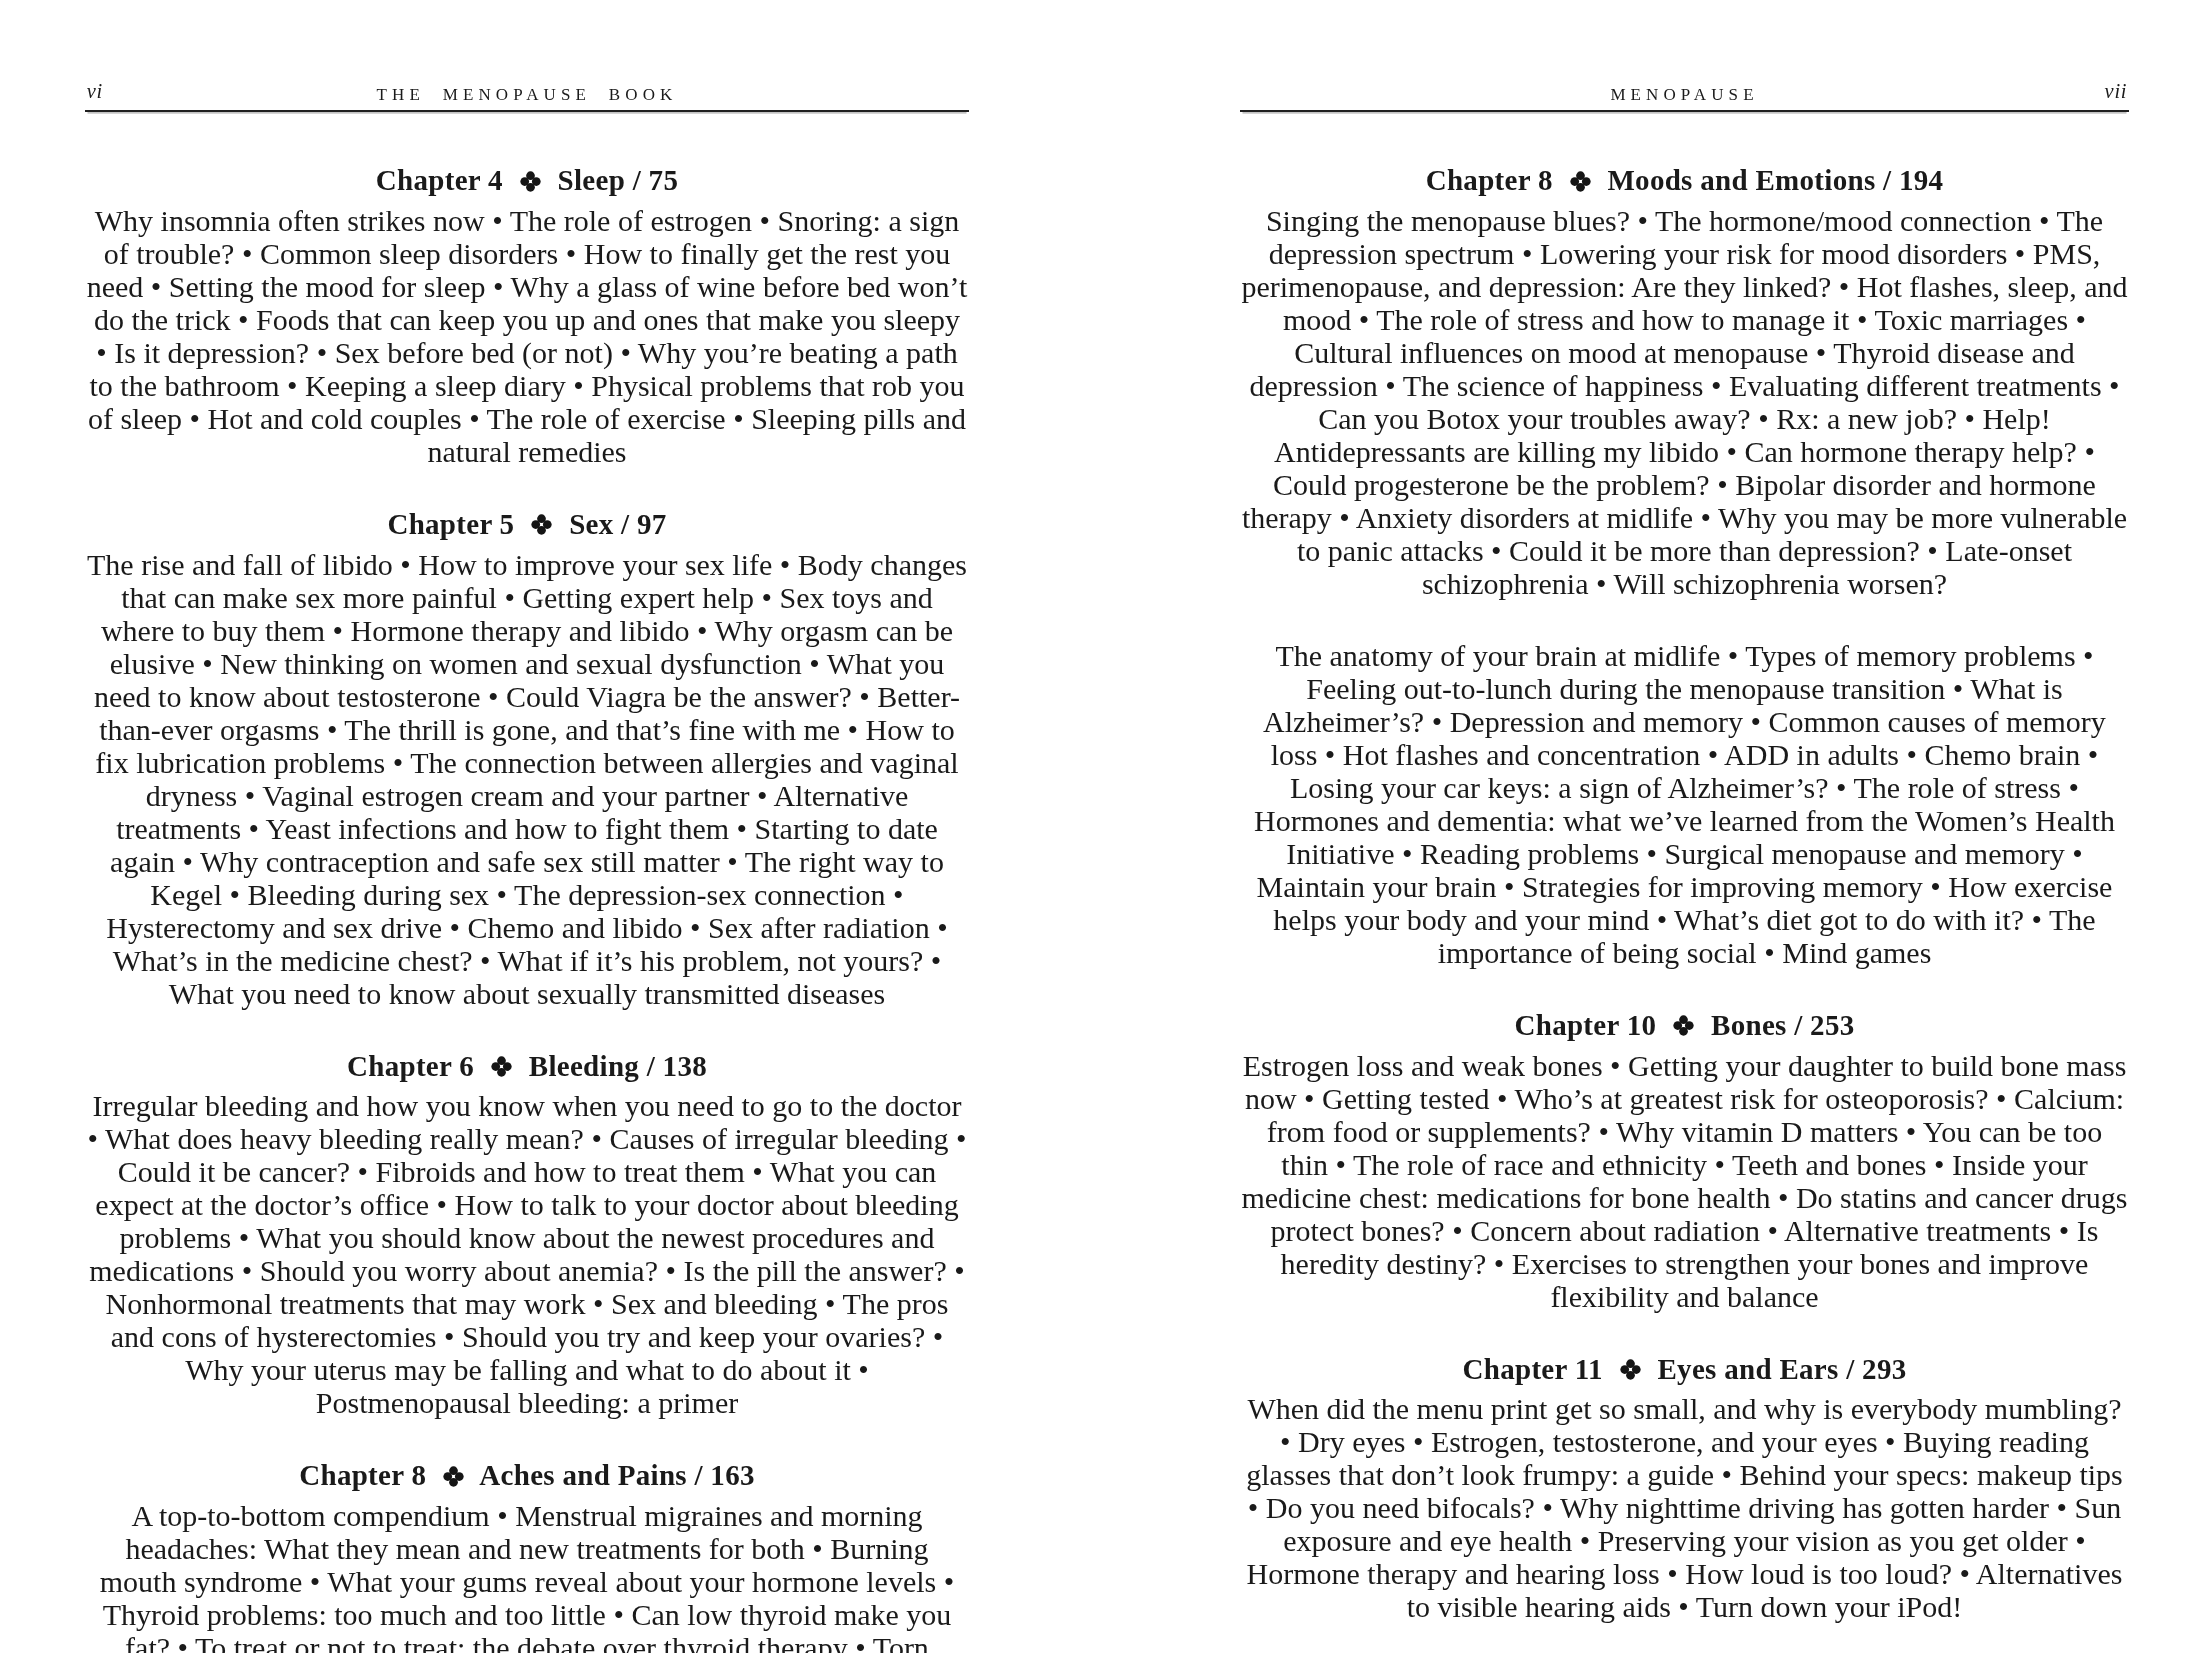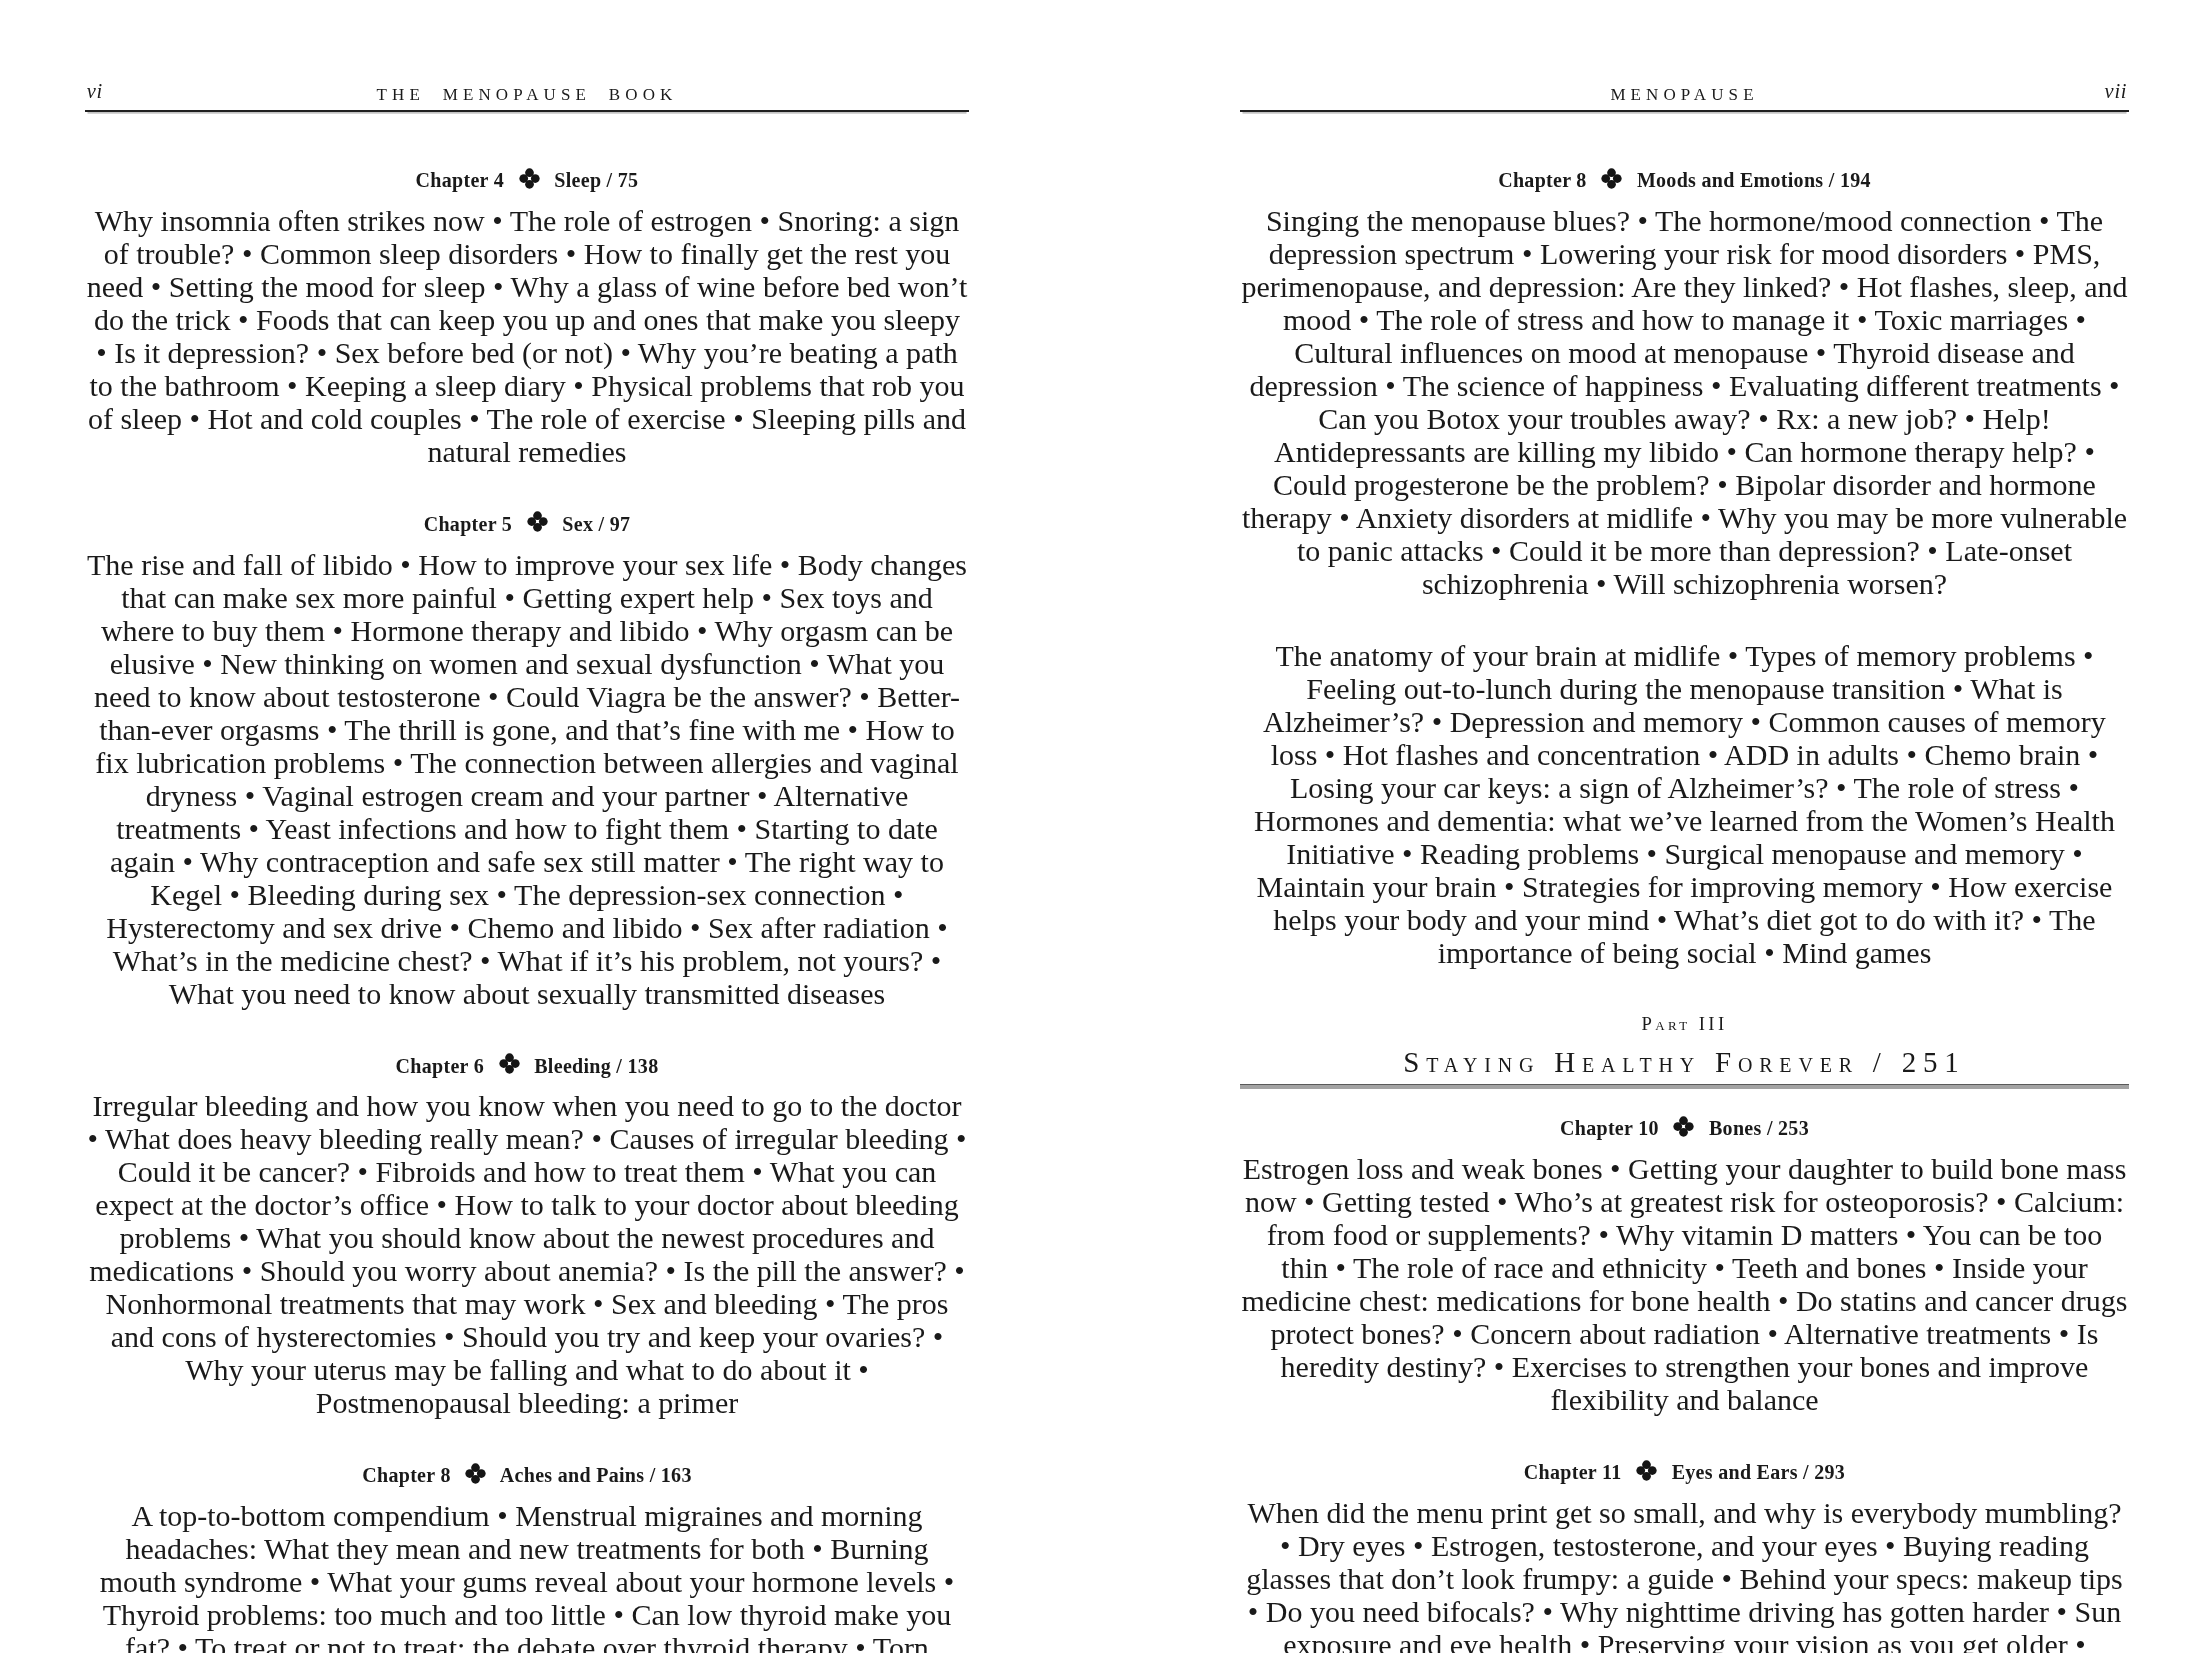--- a/index.html
+++ b/index.html
@@ -33,21 +33,21 @@
     font-size: 17px;
     letter-spacing: 5.1px;
     word-spacing: 8.5px;
   }
 
   .page-body { padding-top: 12px; }
 
   .chapter { margin-top: 39px; }
   .chapter-heading {
     margin: 0; text-align: center;
-    font-size: 20px; font-weight: bold; line-height: 34px;
+    font-size: 29px; font-weight: bold; line-height: 34px;
     letter-spacing: 0.3px;
   }
   .ornament {
     width: 21px; height: 21px;
     vertical-align: -1.7px;
     margin: 0 9.3px;
     fill: #151515;
   }
   .chapter-topics {
     margin: 6.8px 0 0 0;
@@ -163,25 +163,20 @@
       </svg>
       <span class="ch-title">Moods and Emotions / 194</span>
     </h2>
     <p class="chapter-topics">Singing the menopause blues? • The hormone/mood connection • The depression spectrum • Lowering your risk for mood disorders • PMS, perimenopause, and depression: Are they linked? • Hot flashes, sleep, and mood • The role of stress and how to manage it • Toxic marriages • Cultural influences on mood at menopause • Thyroid disease and depression • The science of happiness • Evaluating different treatments • Can you Botox your troubles away? • Rx: a new job? • Help! Antidepressants are killing my libido • Can hormone therapy help? • Could progesterone be the problem? • Bipolar disorder and hormone therapy • Anxiety disorders at midlife • Why you may be more vulnerable to panic attacks • Could it be more than depression? • Late-onset schizophrenia • Will schizophrenia worsen?</p>
   </div>
 
   <div class="chapter">
     <p class="chapter-topics">The anatomy of your brain at midlife • Types of memory problems • Feeling out-to-lunch during the menopause transition • What is Alzheimer’s? • Depression and memory • Common causes of memory loss • Hot flashes and concentration • ADD in adults • Chemo brain • Losing your car keys: a sign of Alzheimer’s? • The role of stress • Hormones and dementia: what we’ve learned from the Women’s Health Initiative • Reading problems • Surgical menopause and memory • Maintain your brain • Strategies for improving memory • How exercise helps your body and your mind • What’s diet got to do with it? • The importance of being social • Mind games</p>
   </div>
 
-  <div class="part-divider">
-    <div class="part-label">Part III</div>
-    <div class="part-title">Staying Healthy Forever / 251</div>
-    <div class="part-rule"></div>
-  </div>
 
   <div class="chapter">
     <h2 class="chapter-heading">
       <span class="ch-num">Chapter 10</span>
       <svg class="ornament" viewBox="0 0 24 24" aria-hidden="true">
         <circle cx="12" cy="5.4" r="5"></circle>
         <circle cx="12" cy="18.6" r="5"></circle>
         <circle cx="5.4" cy="12" r="5"></circle>
         <circle cx="18.6" cy="12" r="5"></circle>
       </svg>

